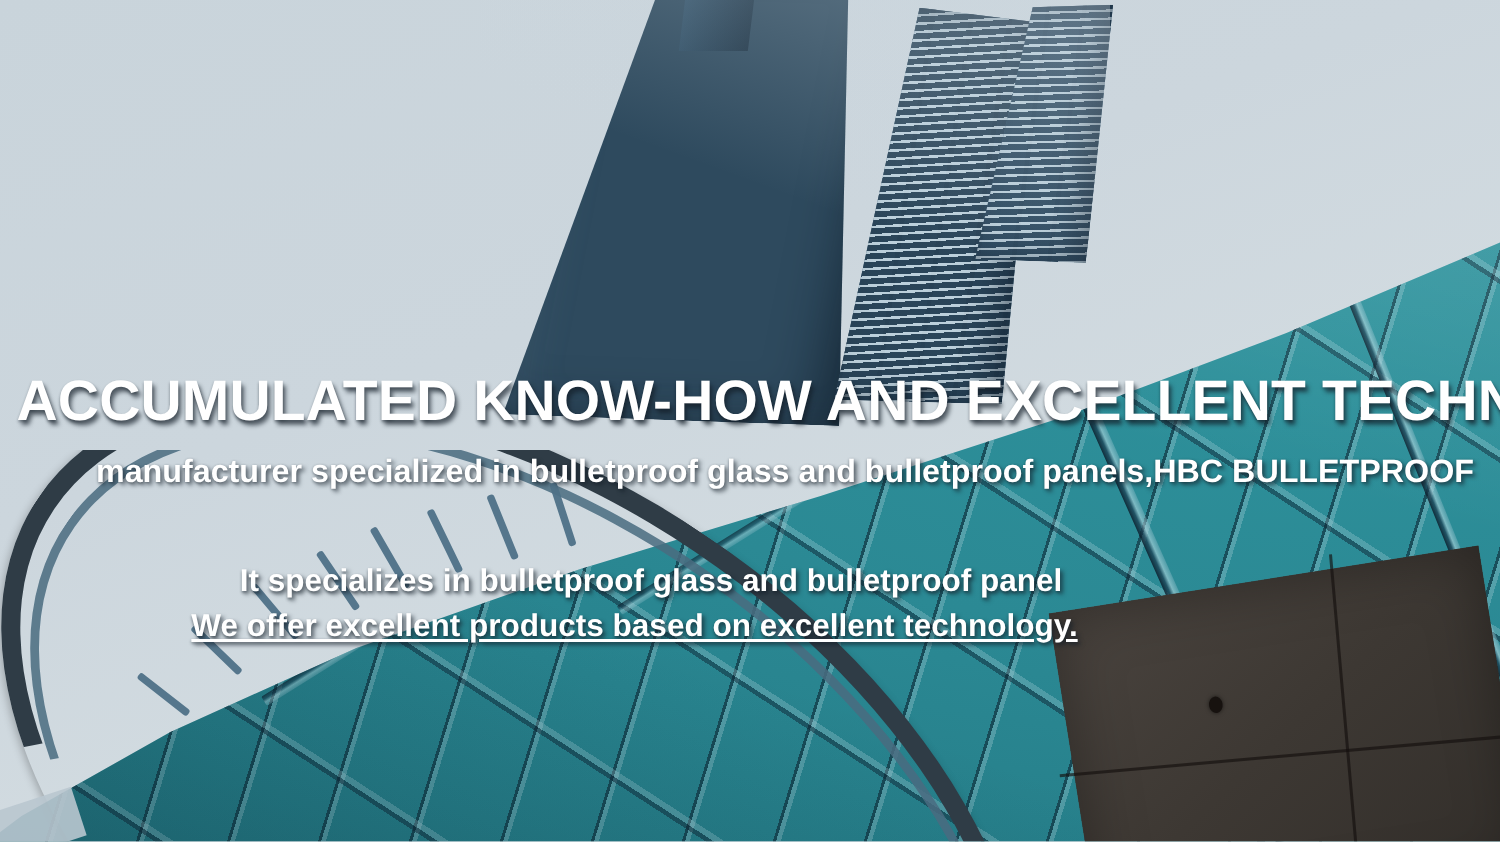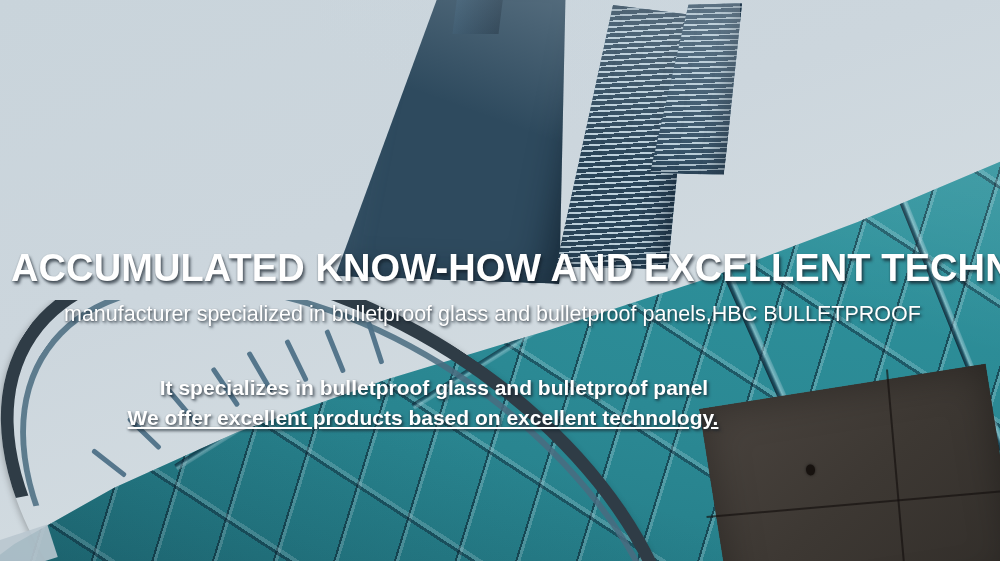--- a/index.html
+++ b/index.html
@@ -335,21 +335,21 @@
     text-shadow:
       2px 3px 3px rgba(20,30,40,.60),
       0 1px 2px rgba(20,30,40,.45);
   }
   .subhead {
     position: absolute;
     left: 64px;
     top: 301px;
     font-size: 21.5px;
     line-height: 26px;
-    font-weight: 400;
+    font-weight: 700;
     white-space: nowrap;
     text-shadow:
       2px 2px 3px rgba(20,30,40,.60),
       0 1px 2px rgba(20,30,40,.45);
   }
   .tagline {
     position: absolute;
     left: 0;
     top: 373px;
     width: 848px;

